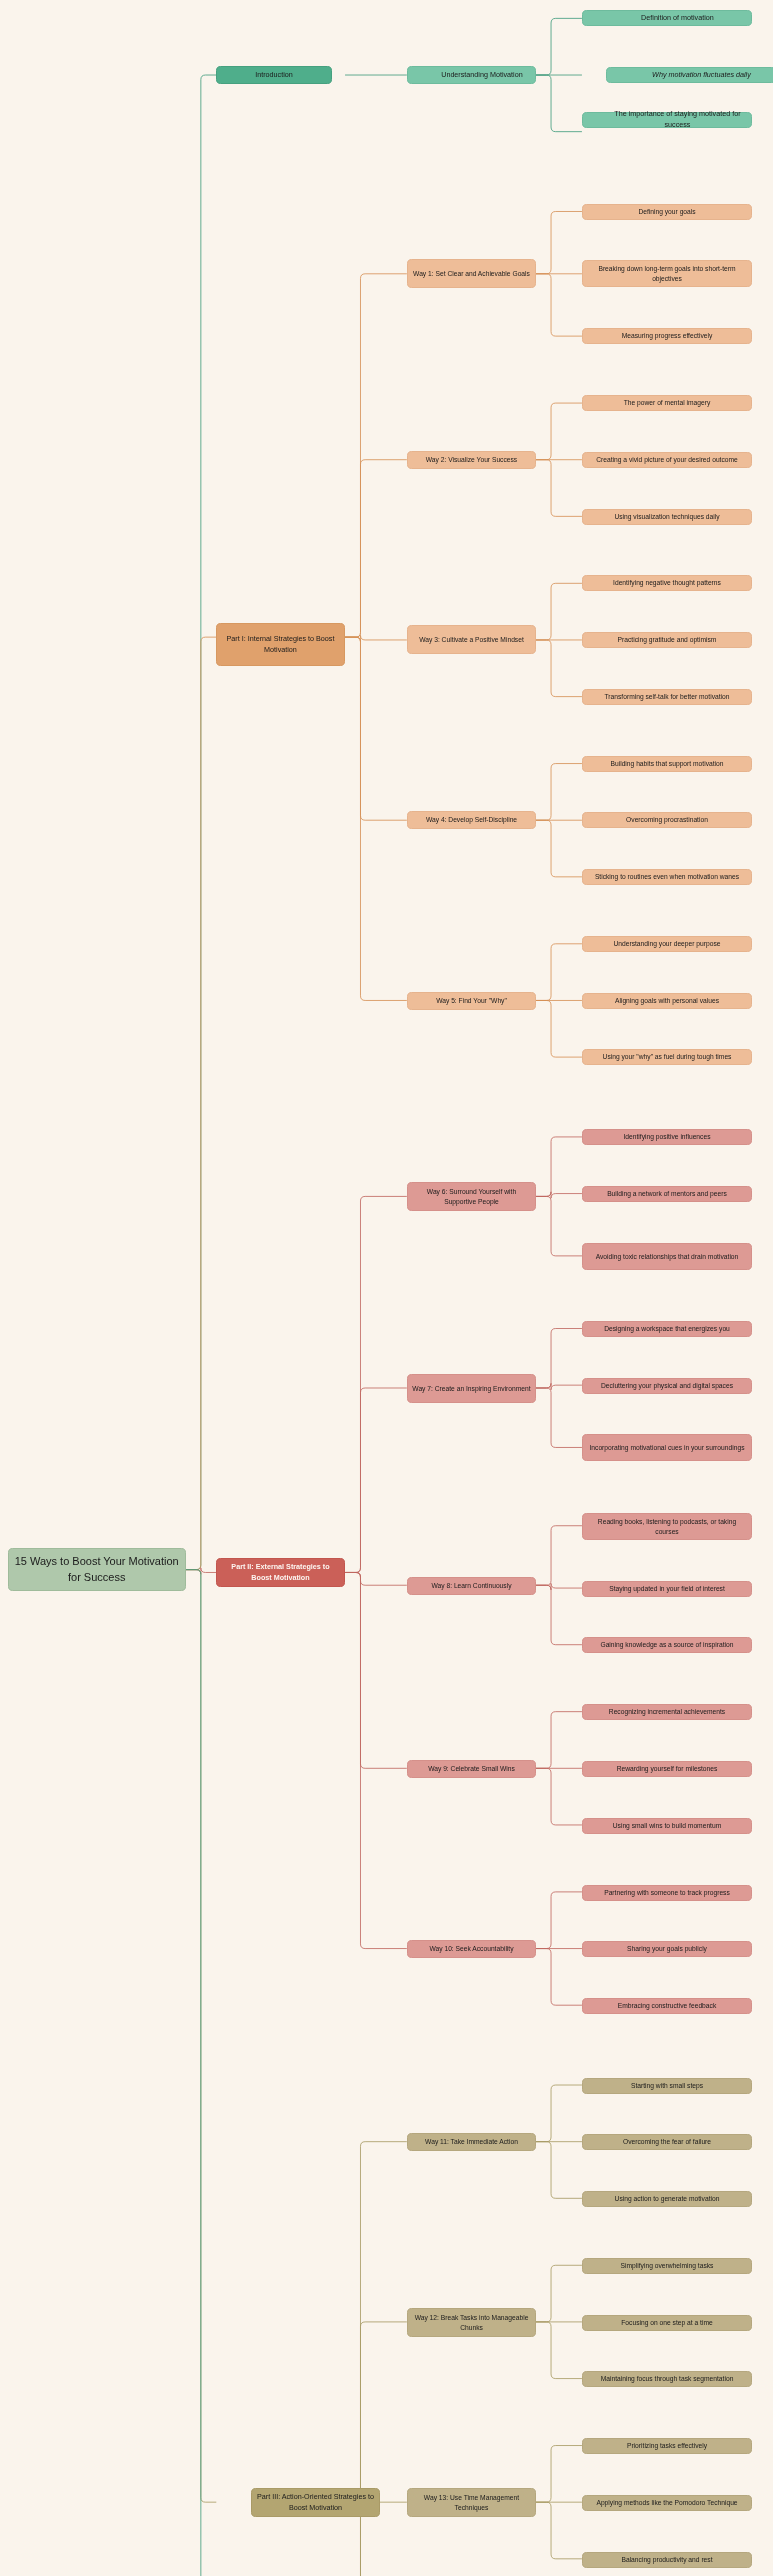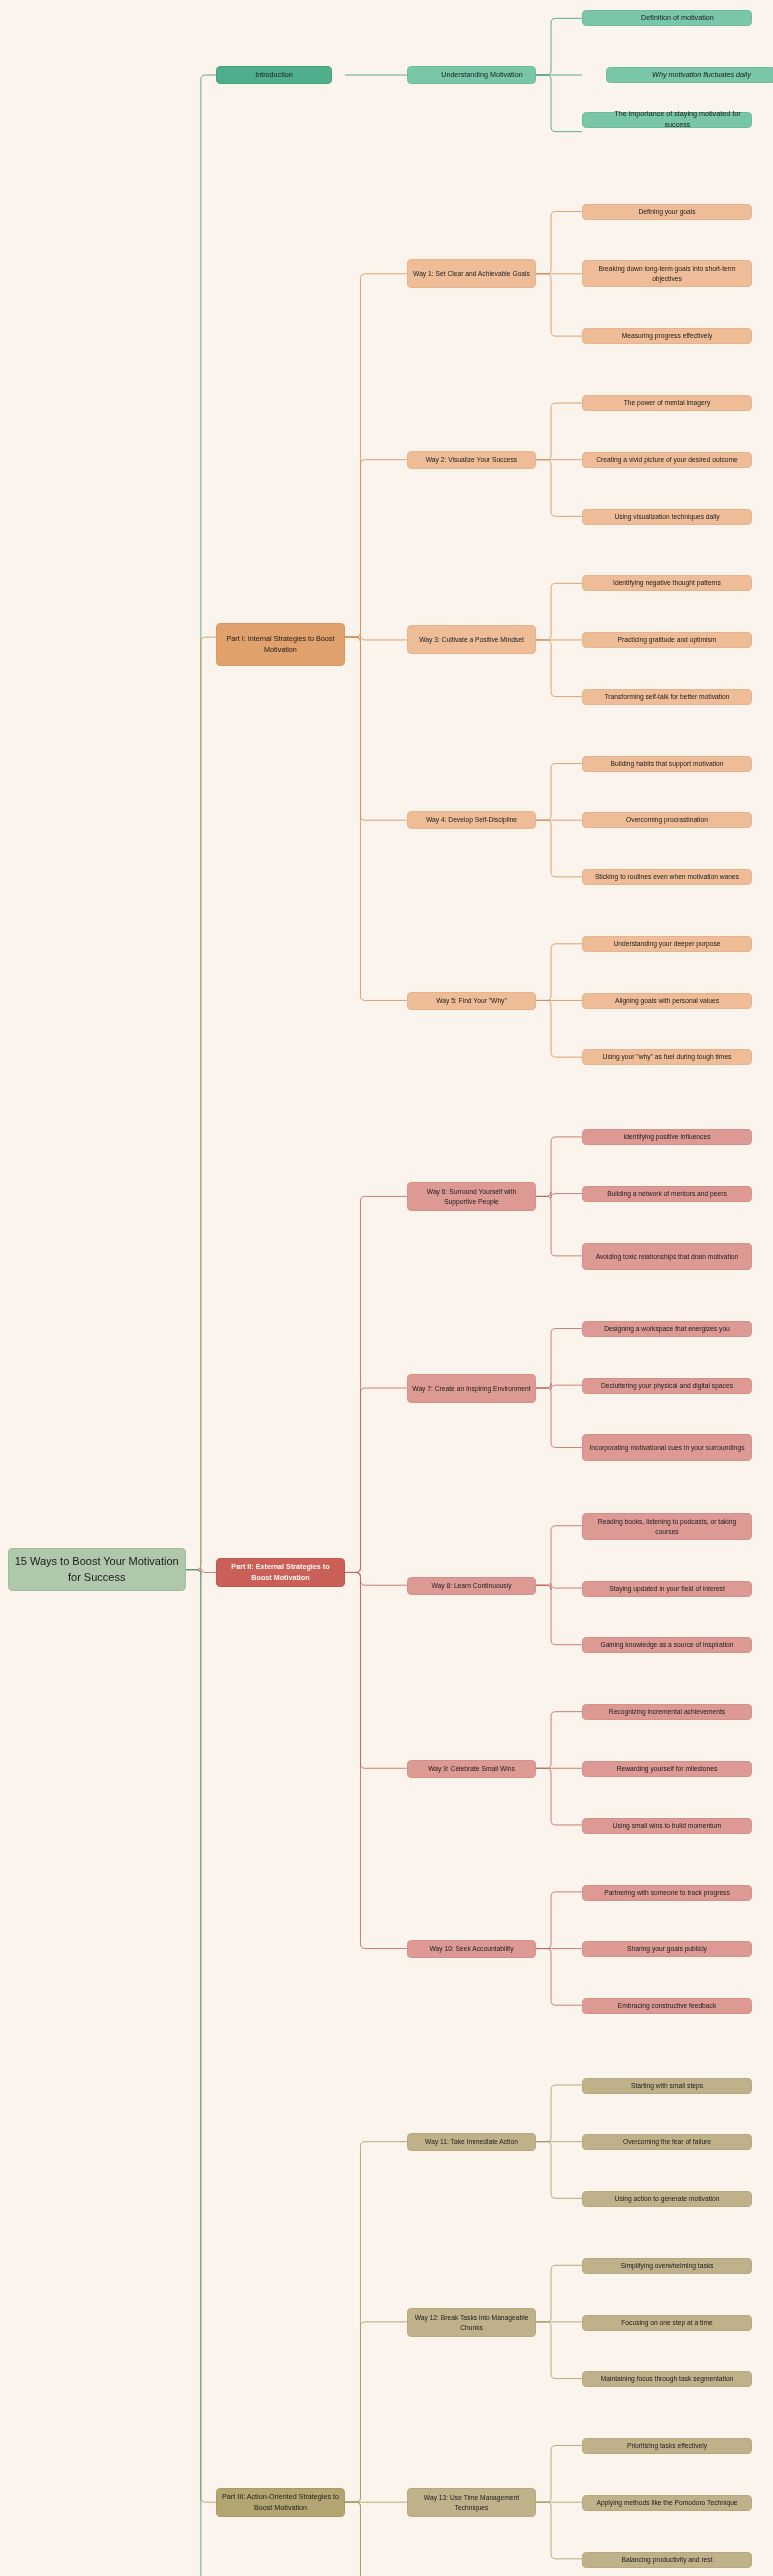--- a/index.html
+++ b/index.html
@@ -9,21 +9,21 @@
   .node{position:absolute;box-sizing:border-box;display:flex;align-items:center;
         justify-content:center;text-align:center;border-radius:4.6px;
         padding:2.1px 4.1px;line-height:1.45;color:#1b1b1b;}
   .n-root{background:#afc8ab;border:0.5px solid #9fbb9b;font-size:11px;}
   .n-green-d{background:#4fae8b;border:0.5px solid #46a07f;font-size:7.2px;}
   .n-green-l{background:#79c6a8;border:0.5px solid #6dbb9d;font-size:7.2px;padding-left:25px;}
   .n-orange-d{background:#e0a16c;border:0.5px solid #d79860;font-size:7.2px;}
   .n-orange-l{background:#eebd98;border:0.5px solid #e6b38d;font-size:6.7px;}
   .n-red-d{background:#cb6058;border:0.5px solid #c2564e;font-size:7.2px;color:#fdf6f2;}
   .n-red-l{background:#dd9a94;border:0.5px solid #d5908a;font-size:6.7px;}
-  .n-olive-d{background:#b3a571;border:0.5px solid #a99a66;font-size:7.2px;}
+  .n-olive-d{background:#b3a571;border:0.5px solid #a99a66;font-size:7.2px;margin-left:35px;}
   .n-olive-l{background:#bfb189;border:0.5px solid #b5a77e;font-size:6.7px;}
 </style>
 </head>
 <body>
 
 <div id="map">
   <svg id="edges" viewBox="0 0 1501 5391" xmlns="http://www.w3.org/2000/svg">
       <path d="M360,3047.25 L381,3047.25 Q390,3047.25 390,3038.25 L390,154 Q390,145 399,145 L420,145" fill="none" stroke="#3f9b7c" stroke-width="1.6"></path>
       <path d="M670,145 L790,145" fill="none" stroke="#3f9b7c" stroke-width="1.6"></path>
       <path d="M1040,145 L1061,145 Q1070,145 1070,136 L1070,44 Q1070,35 1079,35 L1130,35" fill="none" stroke="#3f9b7c" stroke-width="1.6"></path>

